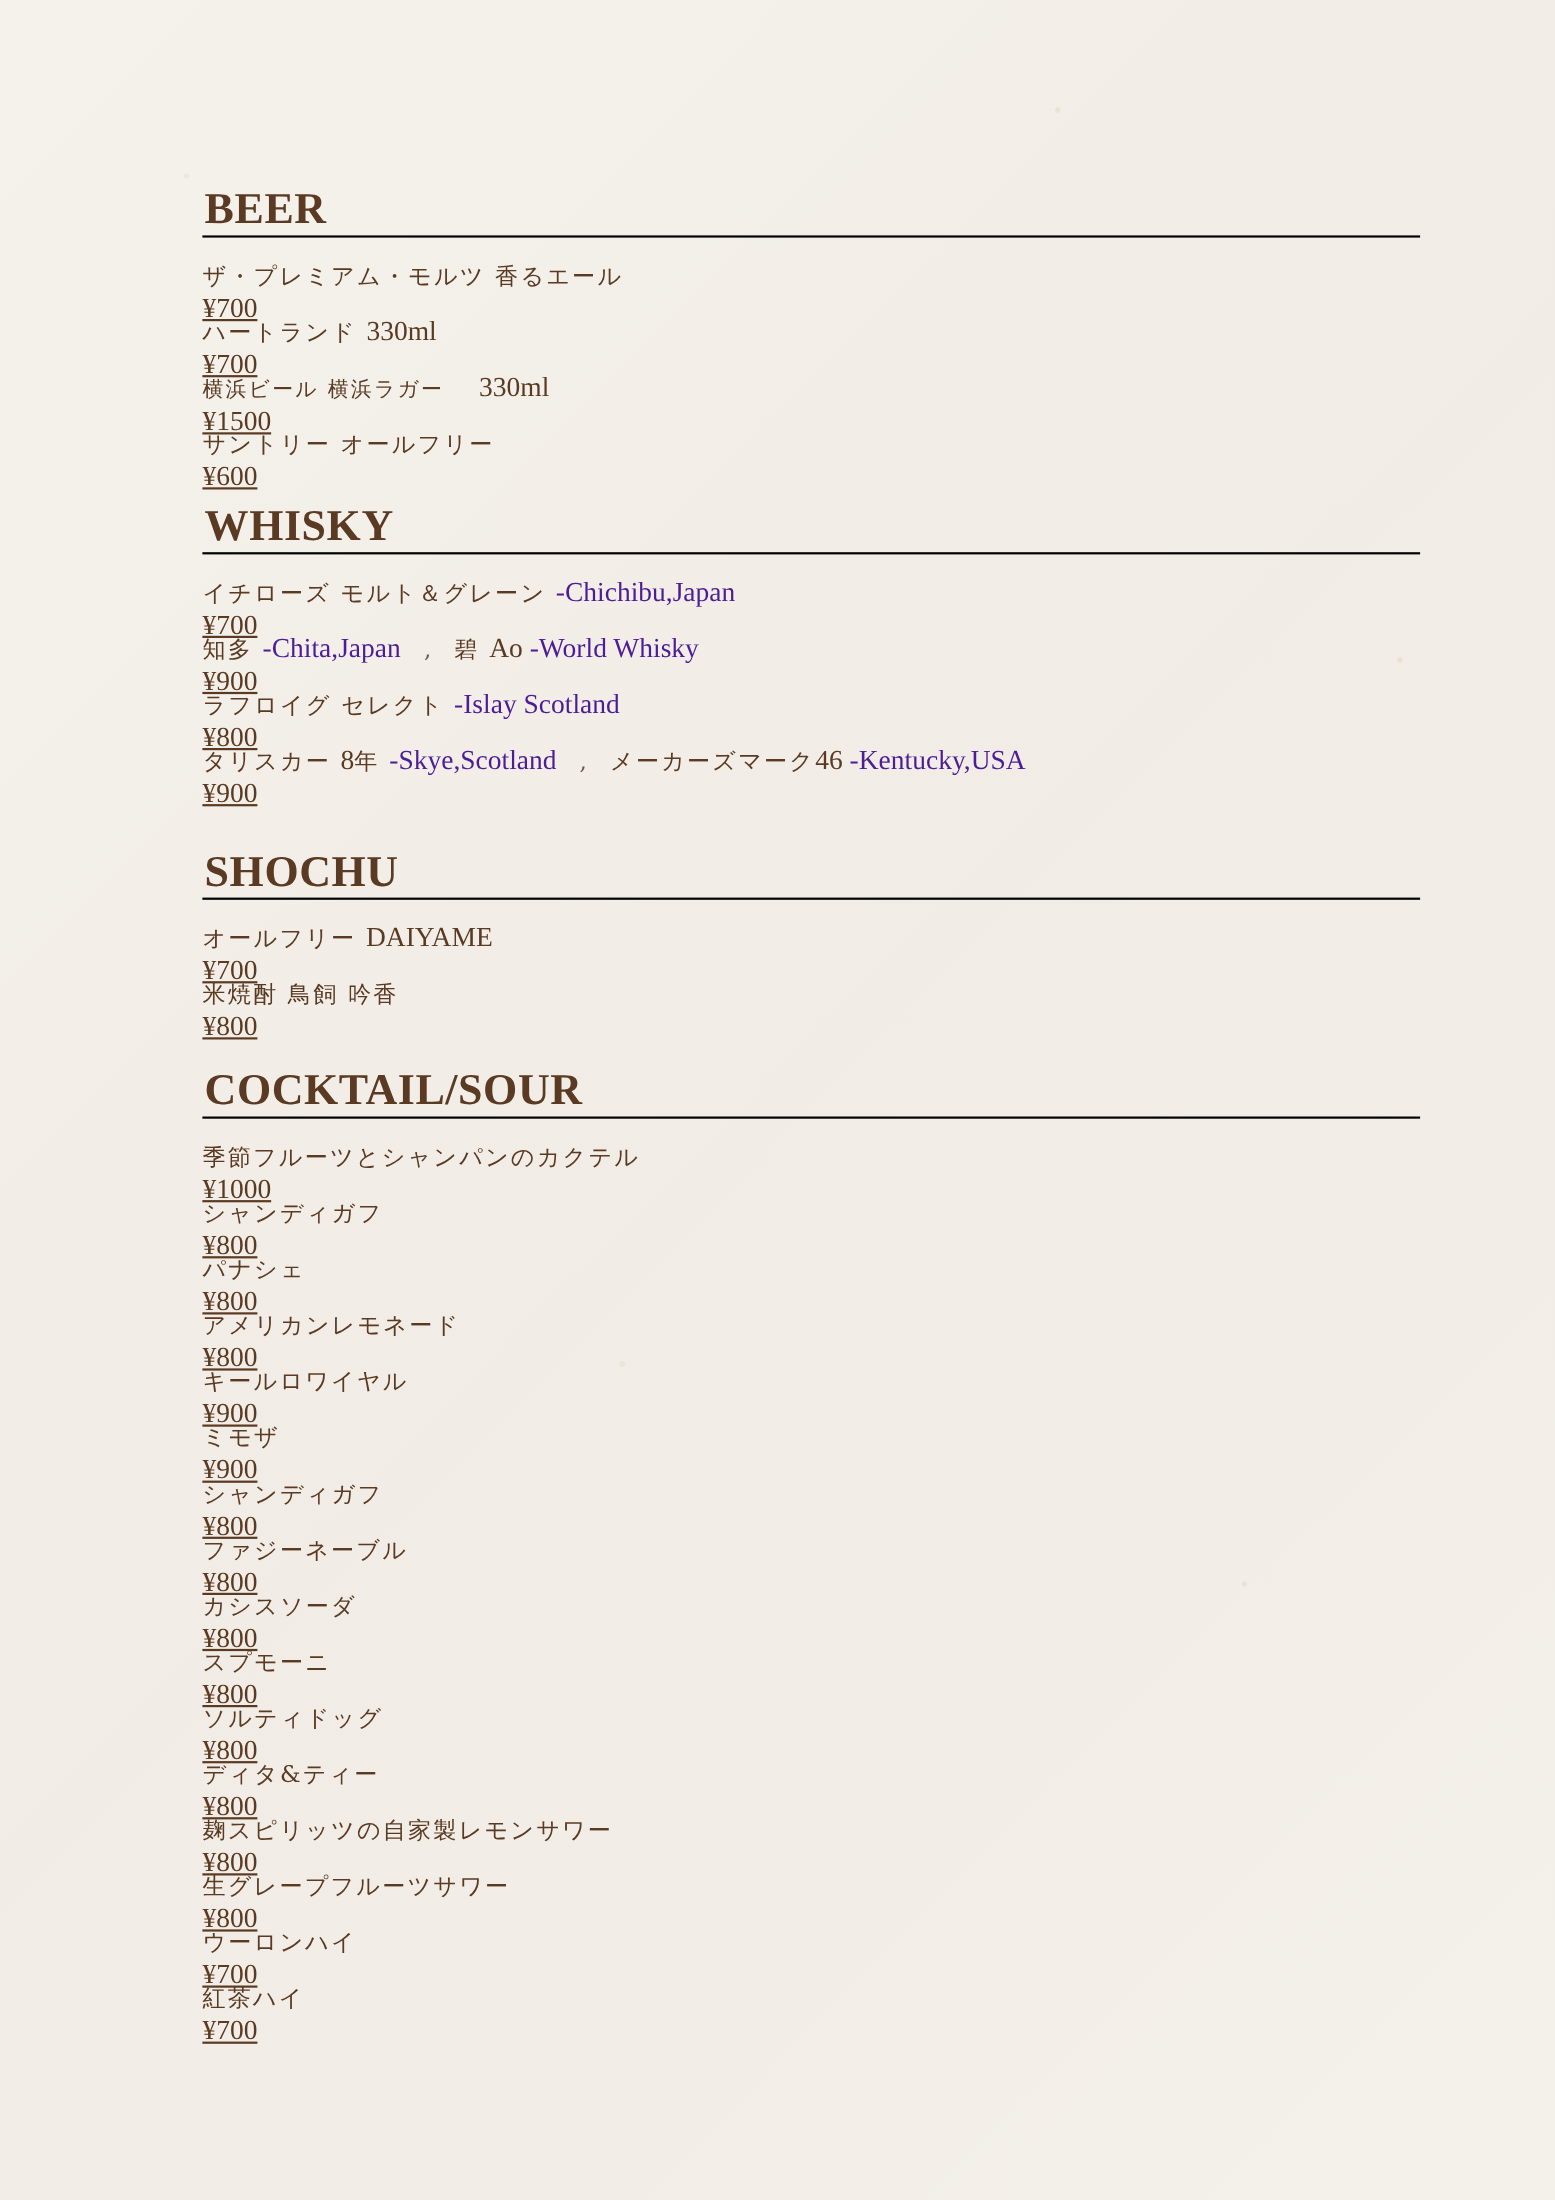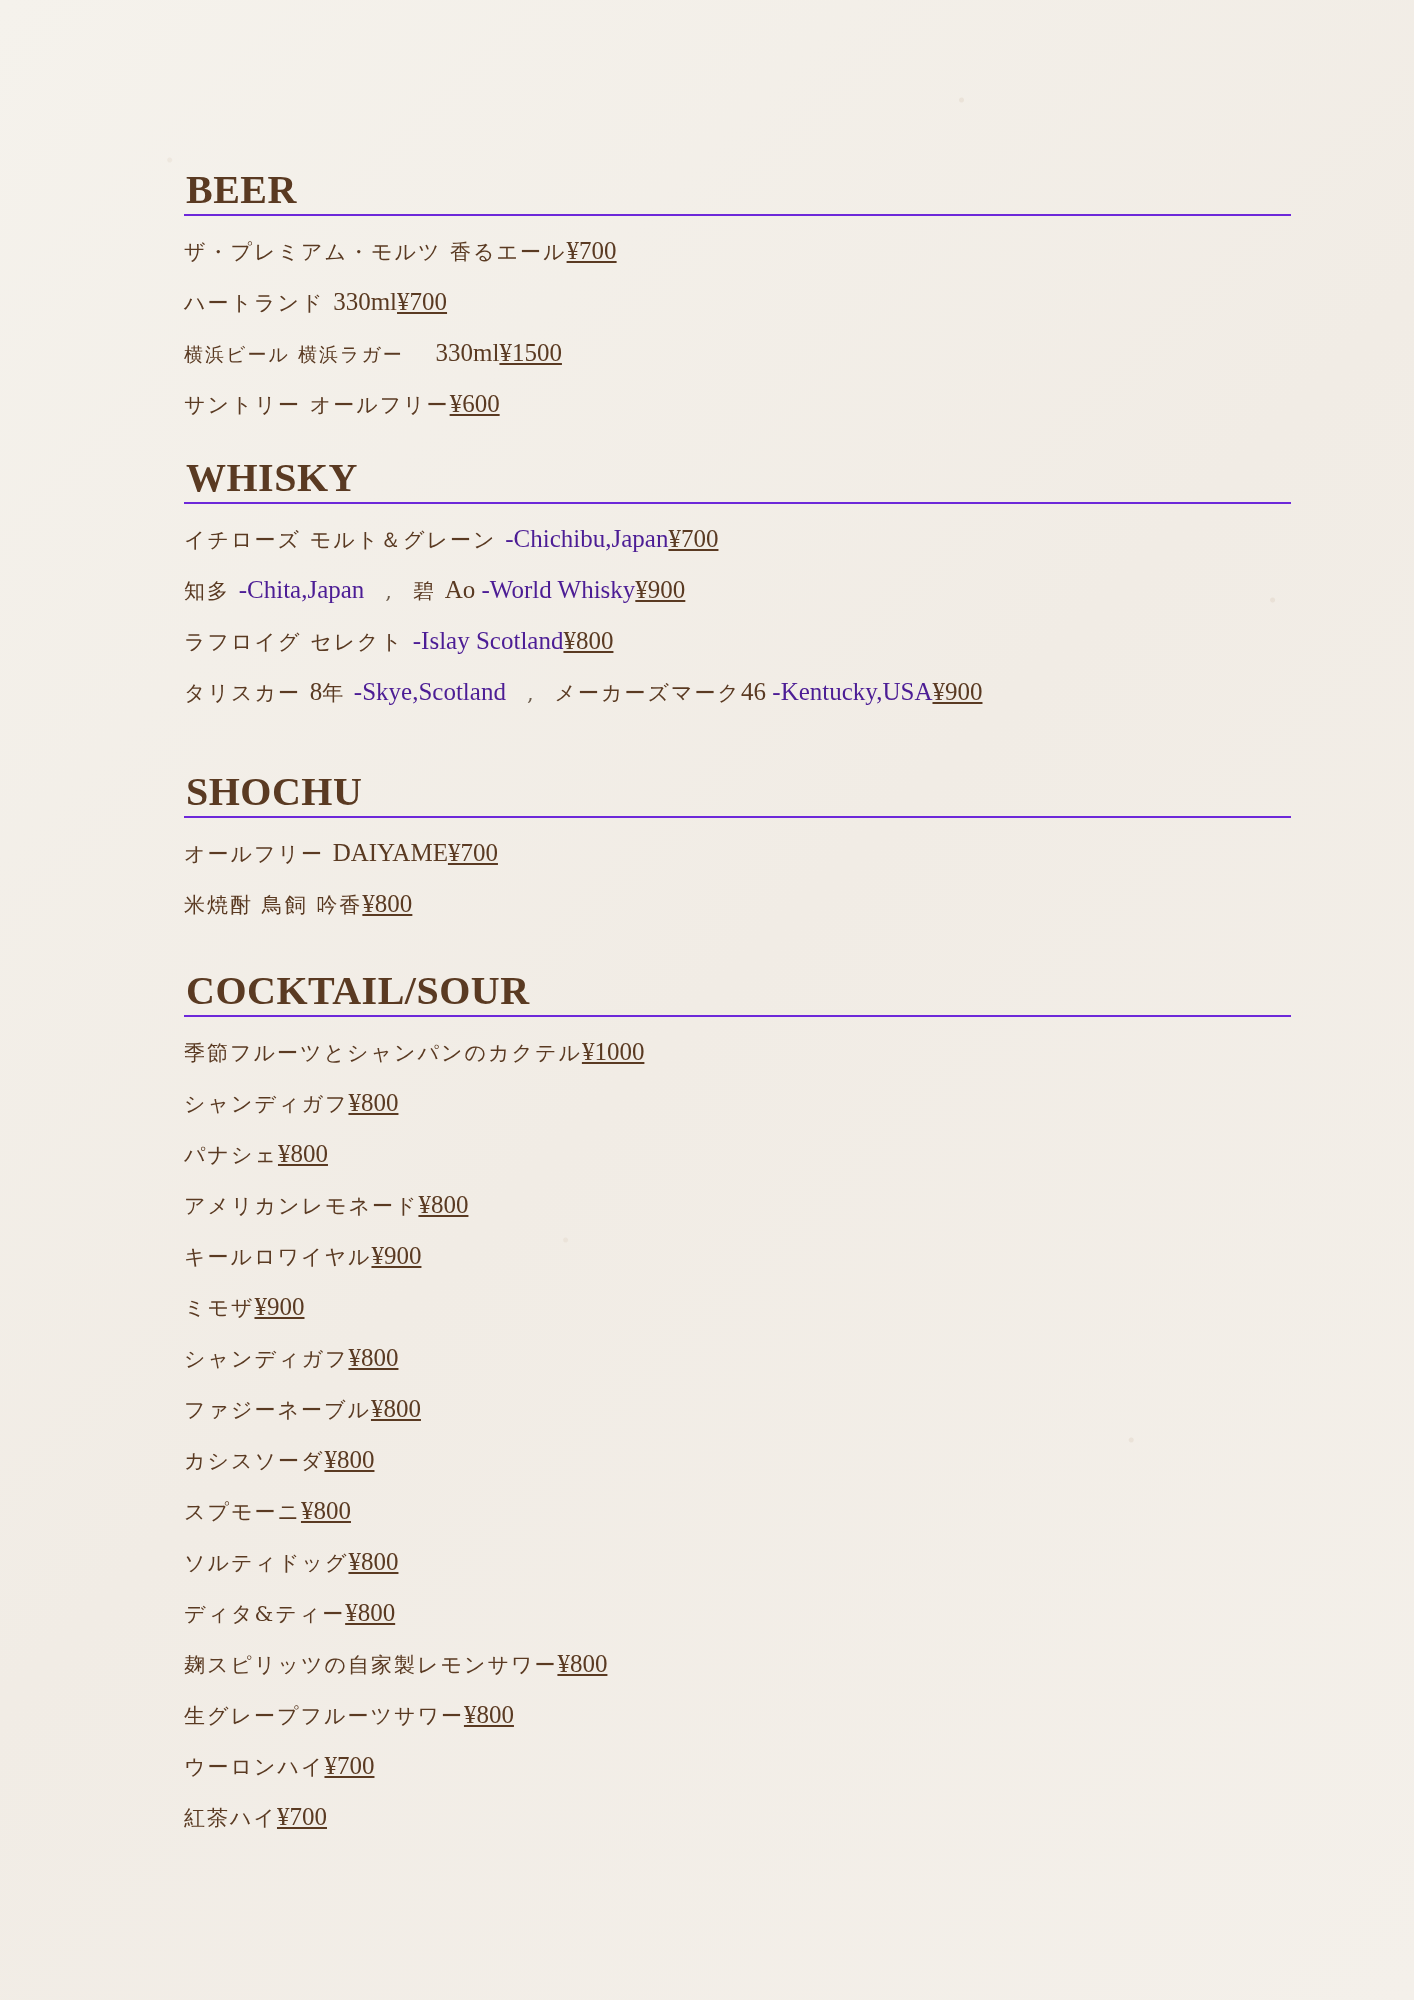--- a/index.html
+++ b/index.html
@@ -15,26 +15,26 @@
       linear-gradient(135deg, #f5f2ec 0%, #f1ece5 50%, #f4f0ea 100%);
     font-family: "DejaVu Serif", "Liberation Serif", serif;
     color: #5a3a22;
   }
   .menu { position: absolute; left: 184px; top: 0; width: 1107px; }
   .section { position: absolute; left: 0; width: 1107px; }
   .section-title {
     font-family: "Liberation Serif", "DejaVu Serif", serif;
     font-size: 40px; line-height: 40px; letter-spacing: 0.5px;
     color: #5a3a22; margin: 0; padding: 0 0 4px 2px;
-    border-bottom: 2px solid #6d28d9;
+    border-bottom: 2px solid #000000;
   }
   .items { margin-top: 20px; }
   .item {
-    display: flex; justify-content: flex-start; align-items: baseline;
-    height: 51px; line-height: 30px;
+    display: flex; justify-content: space-between; align-items: baseline;
+    height: 51px; line-height: 30px; flex-direction: column;
   }
   .item-name {
     font-family: "DejaVu Serif", "Liberation Serif", serif;
     font-size: 21px; color: #5a3a22; letter-spacing: 2px; white-space: pre;
   }
   .item-name .sub {
     font-family: "Liberation Serif", "DejaVu Serif", serif;
     font-size: 25px; color: #4c1d95; letter-spacing: 0;
   }
   .item-name .lat {

